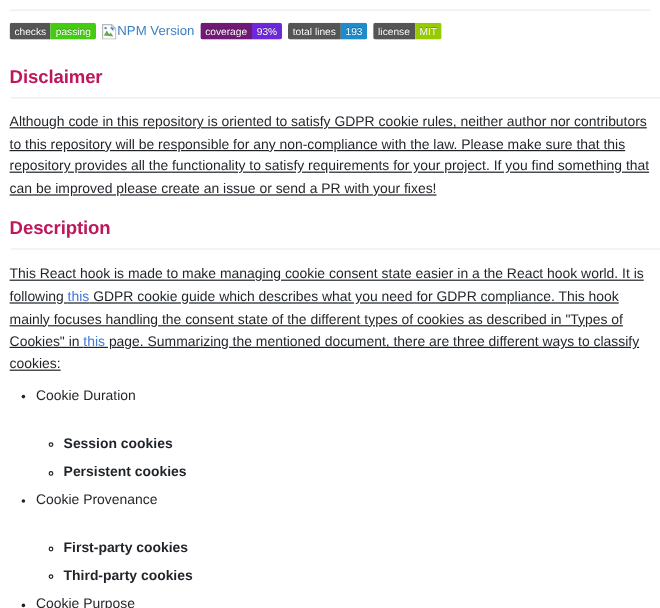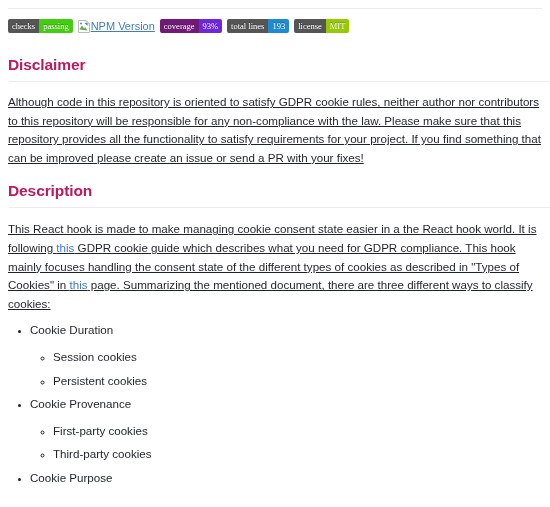--- a/index.html
+++ b/index.html
@@ -46,21 +46,21 @@
     padding: 8px 0 6px 0;
     height: 18px;
   }
   .badge {
     display: inline-flex;
     height: 14px;
     border-radius: 2px;
     overflow: hidden;
     font-size: 8.5px;
     line-height: 14px;
-    font-family: Liberation Serif, serif;
+    font-family: Liberation Sans, sans-serif;
     color: #ffffff;
     white-space: nowrap;
   }
   .badge .lbl {
     background: #555555;
     padding: 0 4px;
     text-shadow: 0 -1px 0 rgba(1,1,1,.3);
   }
   .badge .val {
     padding: 0 4px;
@@ -124,23 +124,24 @@
     list-style-type: disc;
   }
   ul.lvl1 > li {
     font-size: 11.6px;
     line-height: 18.6px;
     color: #1f2328;
     margin: 0 0 1px 0;
   }
   ul.lvl1 > li::marker { font-size: 9px; }
   ul.lvl2 {
-    margin: 8px 0 4px 0;
+    margin: 21px 0 4px 0;
     padding-left: 23px;
     list-style-type: circle;
+    font-weight: bold;
   }
   ul.lvl2 > li {
     font-size: 11.6px;
     line-height: 18.6px;
     margin: 0 0 5px 0;
   }
   ul.lvl2 > li::marker { font-size: 9px; }
 </style>
 </head>
 <body>
@@ -155,21 +156,21 @@
         <span class="val" style="background: rgb(68, 204, 17);">passing</span>
       </span>
       <span class="broken-img">
         <span class="glyph"><svg width="12" height="13" viewBox="0 0 12 13" xmlns="http://www.w3.org/2000/svg">
             <path d="M0.5 0.5 H8 L11.5 4 V12.5 H0.5 Z" fill="#ffffff" stroke="#b9b9b9" stroke-width="1"></path>
             <path d="M8 0.5 L11.5 4 H8 Z" fill="#e4e4e4" stroke="#b9b9b9" stroke-width="0.8"></path>
             <path d="M1.5 9.5 L4 5.5 L6 8.5 L7.2 7 L9.5 10.5 Z" fill="#6aa84f"></path>
             <path d="M6.5 3 L9.5 3 L9.5 6 Z" fill="#4a86c8"></path>
             <circle cx="3" cy="3.4" r="1" fill="#4a86c8"></circle>
           </svg></span>
-        <span style="color: rgb(61, 127, 193); text-decoration: underline;">NPM Version</span>
+        <span style="color: rgb(61, 127, 193);">NPM Version</span>
       </span>
       <span class="badge">
         <span class="lbl" style="background: #701a75; text-align: right;">coverage</span>
         <span class="val" style="background: #6d28d9;">93%</span>
       </span>
       <span class="badge">
         <span class="lbl" style="background: rgb(85, 85, 85);">total lines</span>
         <span class="val" style="background: rgb(30, 139, 205);">193</span>
       </span>
       <span class="badge">

